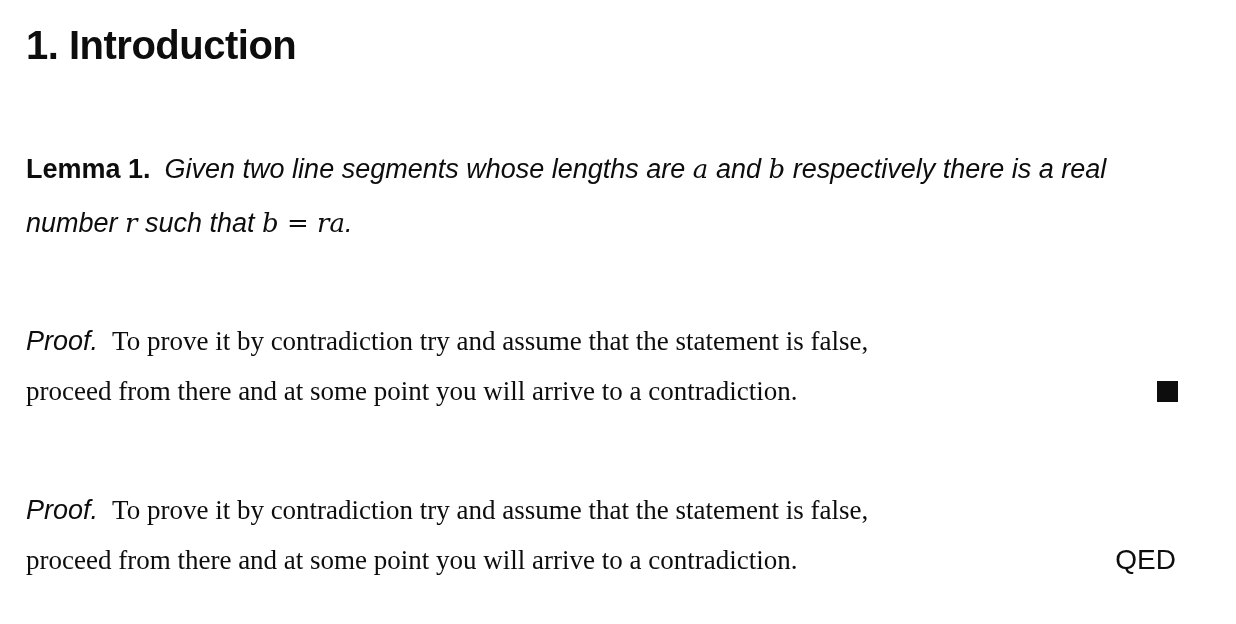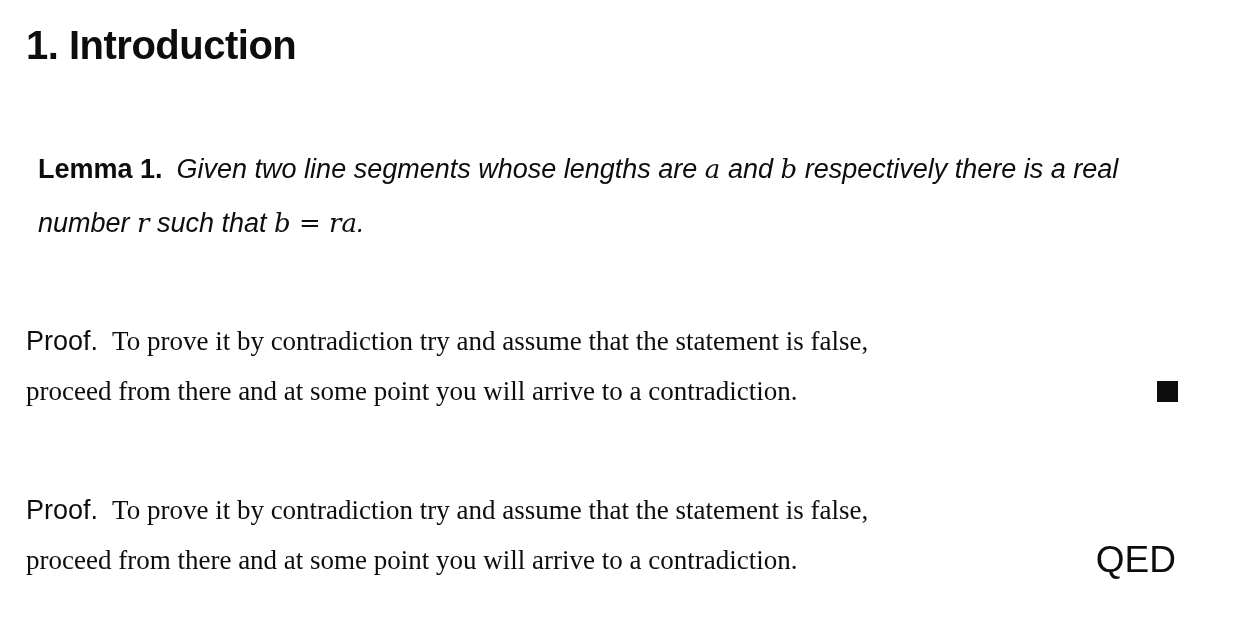--- a/index.html
+++ b/index.html
@@ -26,21 +26,21 @@
     left: 26px;
     top: 22px;
     font-size: 40px;
     font-weight: 700;
     letter-spacing: -0.5px;
     line-height: 1.15;
     margin: 0;
   }
   .lemma-block {
     position: absolute;
-    left: 38px;
+    left: 26px;
     top: 142px;
     width: 1170px;
     font-size: 27px;
     line-height: 54px;
   }
   .lemma-label {
     font-weight: 700;
     font-style: normal;
   }
   .lemma-statement {
@@ -60,20 +60,21 @@
   .proof-block {
     position: absolute;
     left: 26px;
     width: 1180px;
     font-size: 27px;
     line-height: 50px;
   }
   .proof-one { top: 316px; }
   .proof-two { top: 485px; }
   .proof-label {
+    font-style: italic;
   }
   .proof-text {
     font-style: normal;
     font-family: Liberation Serif, serif;
   }
   .proof-body {
     display: block;
   }
   .proof-line2 {
     display: block;
@@ -85,21 +86,21 @@
     width: 21px;
     height: 21px;
     background: #0d0d0d;
     right: 28px;
     top: 15px;
   }
   .qed-text {
     position: absolute;
     right: 30px;
     top: 0;
-    font-size: 37px;
+    font-size: 28px;
     font-style: normal;
   }
   .spacer-sm { display: inline-block; width: 14px; }
 </style>
 </head>
 <body>
 
 <div class="page">
 
   <h1 class="section-heading">1. Introduction</h1>

